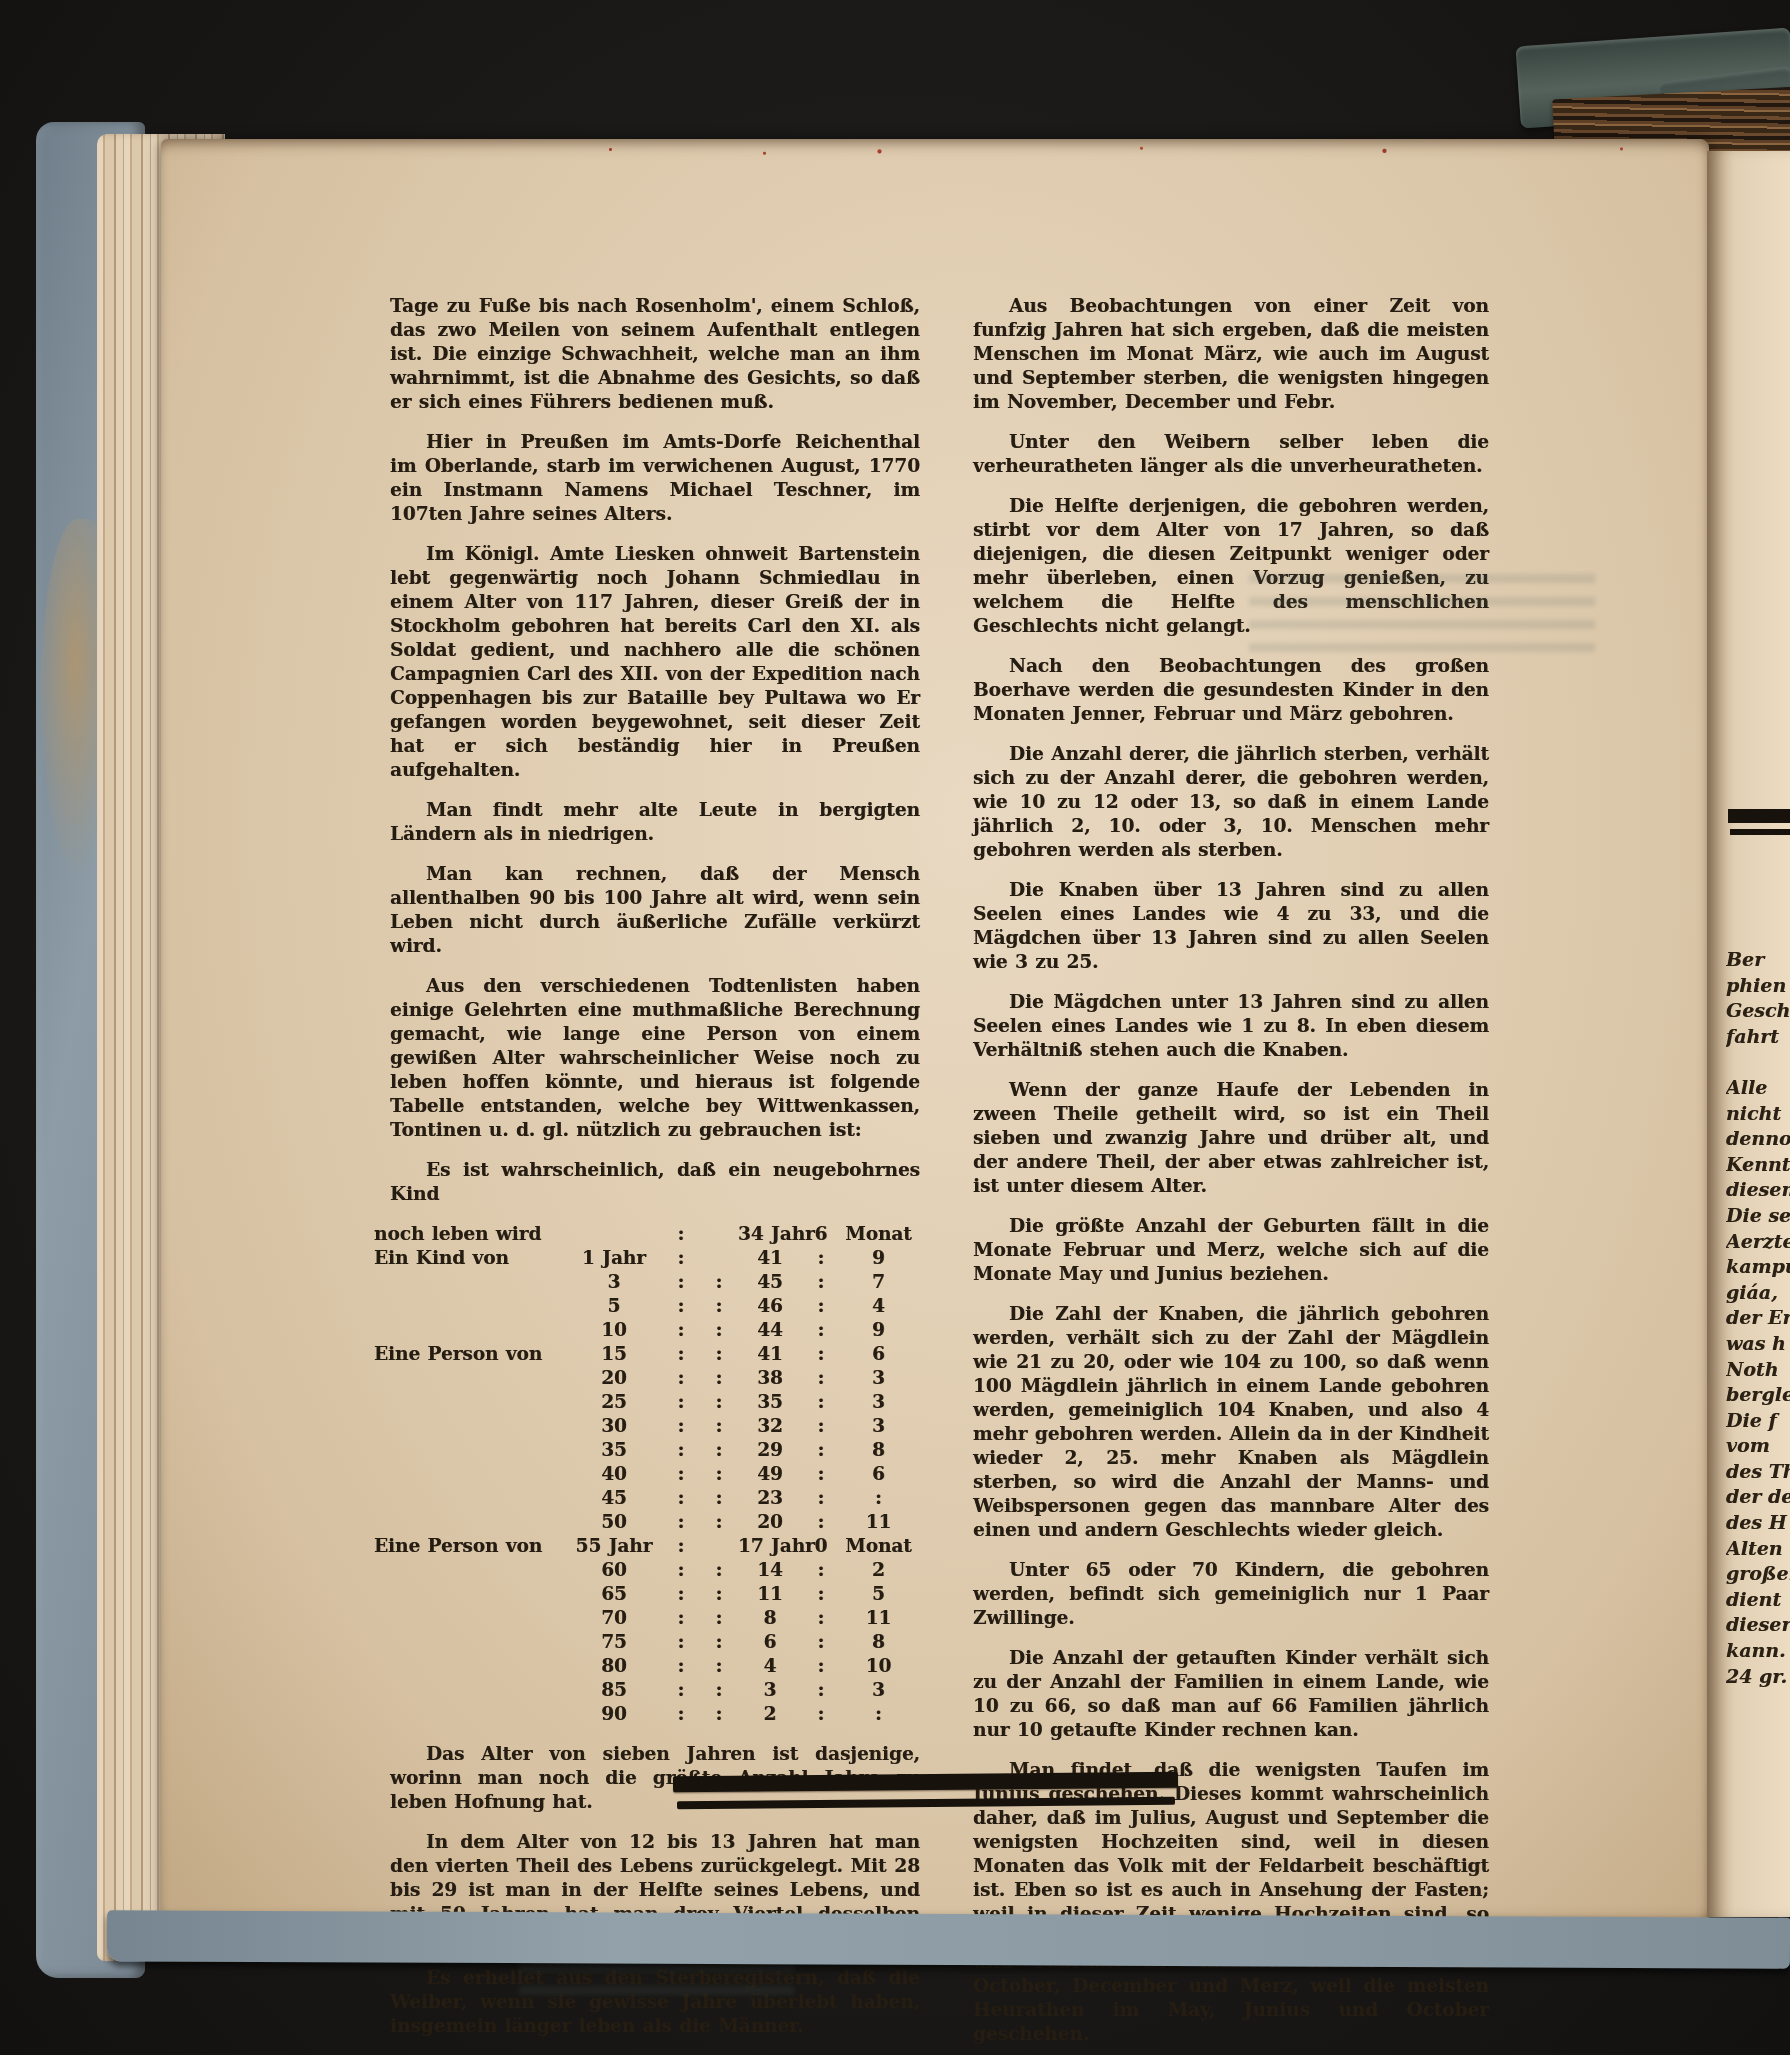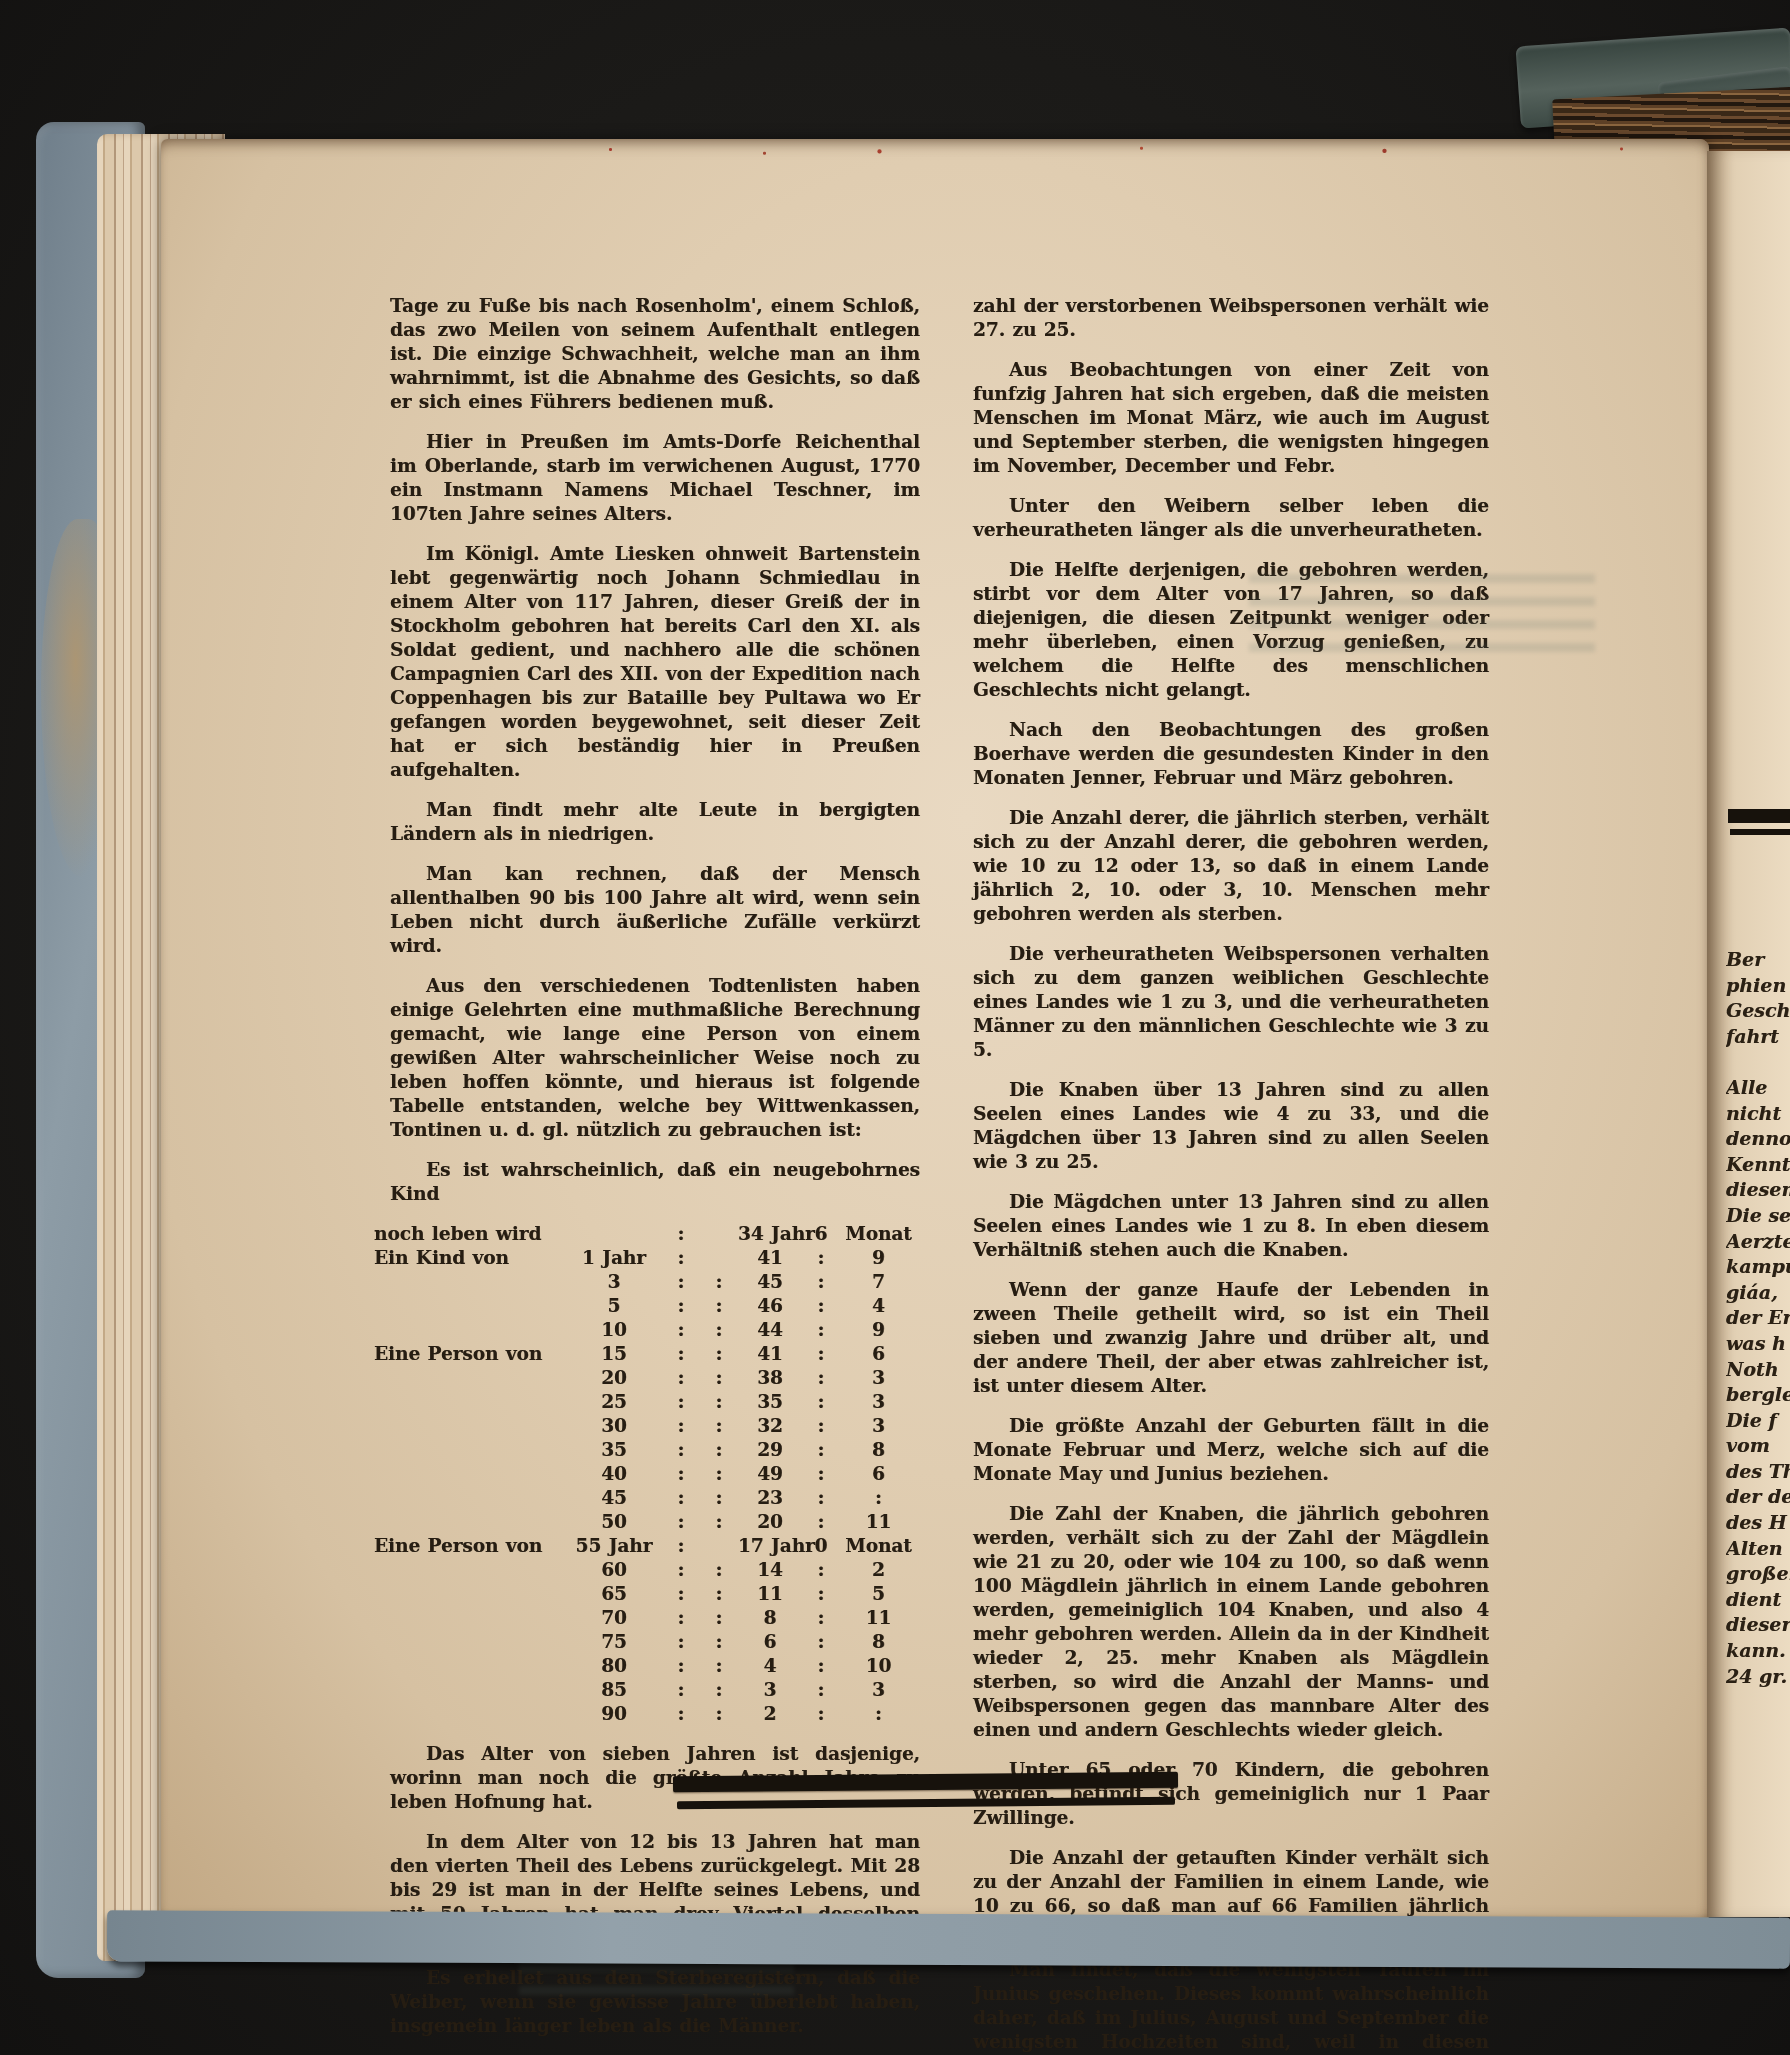--- a/index.html
+++ b/index.html
@@ -300,27 +300,25 @@
             <span class="tc">:</span>
           </div>
         </div>
         <p class="par ind">Das Alter von sieben Jahren ist dasjenige, worinn man noch die größte Anzahl Jahre zu leben Hofnung hat.</p>
         <p class="par ind">In dem Alter von 12 bis 13 Jahren hat man den vierten Theil des Lebens zurückgelegt. Mit 28 bis 29 ist man in der Helfte seines Lebens, und mit 50 Jahren hat man drey Viertel desselben vollbracht.</p>
         <p class="par ind">Es erhellet aus den Sterberegistern, daß die Weiber, wenn sie gewisse Jahre überlebt haben, insgemein länger leben als die Männer.</p>
         <p class="par ind">Wenn man die Summe der verstorbenen in einem Lande zusammen nimmt, so wird man finden, daß die</p>
         <p class="par smudge">Anzahl der verstorbenen Mannspersonen sich zu der An-</p>
       </div>
     <div id="right-col" class="col">
-        <p class="par">zahl der verstorbenen Weibspersonen verhält wie 27. zu 25.</p>
         <p class="par ind">Aus Beobachtungen von einer Zeit von funfzig Jahren hat sich ergeben, daß die meisten Menschen im Monat März, wie auch im August und September sterben, die wenigsten hingegen im November, December und Febr.</p>
         <p class="par ind">Unter den Weibern selber leben die verheuratheten länger als die unverheuratheten.</p>
         <p class="par ind">Die Helfte derjenigen, die gebohren werden, stirbt vor dem Alter von 17 Jahren, so daß diejenigen, die diesen Zeitpunkt weniger oder mehr überleben, einen Vorzug genießen, zu welchem die Helfte des menschlichen Geschlechts nicht gelangt.</p>
         <p class="par ind">Nach den Beobachtungen des großen Boerhave werden die gesundesten Kinder in den Monaten Jenner, Februar und März gebohren.</p>
         <p class="par ind">Die Anzahl derer, die jährlich sterben, verhält sich zu der Anzahl derer, die gebohren werden, wie 10 zu 12 oder 13, so daß in einem Lande jährlich 2, 10. oder 3, 10. Menschen mehr gebohren werden als sterben.</p>
-        <p class="par ind">Die verheuratheten Weibspersonen verhalten sich zu dem ganzen weiblichen Geschlechte eines Landes wie 1 zu 3, und die verheuratheten Männer zu den männlichen Geschlechte wie 3 zu 5.</p>
         <p class="par ind">Die Knaben über 13 Jahren sind zu allen Seelen eines Landes wie 4 zu 33, und die Mägdchen über 13 Jahren sind zu allen Seelen wie 3 zu 25.</p>
         <p class="par ind">Die Mägdchen unter 13 Jahren sind zu allen Seelen eines Landes wie 1 zu 8. In eben diesem Verhältniß stehen auch die Knaben.</p>
         <p class="par ind">Wenn der ganze Haufe der Lebenden in zween Theile getheilt wird, so ist ein Theil sieben und zwanzig Jahre und drüber alt, und der andere Theil, der aber etwas zahlreicher ist, ist unter diesem Alter.</p>
         <p class="par ind">Die größte Anzahl der Geburten fällt in die Monate Februar und Merz, welche sich auf die Monate May und Junius beziehen.</p>
         <p class="par ind">Die Zahl der Knaben, die jährlich gebohren werden, verhält sich zu der Zahl der Mägdlein wie 21 zu 20, oder wie 104 zu 100, so daß wenn 100 Mägdlein jährlich in einem Lande gebohren werden, gemeiniglich 104 Knaben, und also 4 mehr gebohren werden. Allein da in der Kindheit wieder 2, 25. mehr Knaben als Mägdlein sterben, so wird die Anzahl der Manns- und Weibspersonen gegen das mannbare Alter des einen und andern Geschlechts wieder gleich.</p>
         <p class="par ind">Unter 65 oder 70 Kindern, die gebohren werden, befindt sich gemeiniglich nur 1 Paar Zwillinge.</p>
         <p class="par ind">Die Anzahl der getauften Kinder verhält sich zu der Anzahl der Familien in einem Lande, wie 10 zu 66, so daß man auf 66 Familien jährlich nur 10 getaufte Kinder rechnen kan.</p>
         <p class="par ind">Man findet, daß die wenigsten Taufen im Junius geschehen. Dieses kommt wahrscheinlich daher, daß im Julius, August und September die wenigsten Hochzeiten sind, weil in diesen Monaten das Volk mit der Feldarbeit beschäftigt ist. Eben so ist es auch in Ansehung der Fasten; weil in dieser Zeit wenige Hochzeiten sind, so fallen auch die wenigsten Taufen in den Jenner und Februar. Die meisten Taufen sind im October, December und Merz, weil die meisten Heurathen im May, Junius und October geschehen.</p>
       </div>
     <div class="rule thick"></div>

